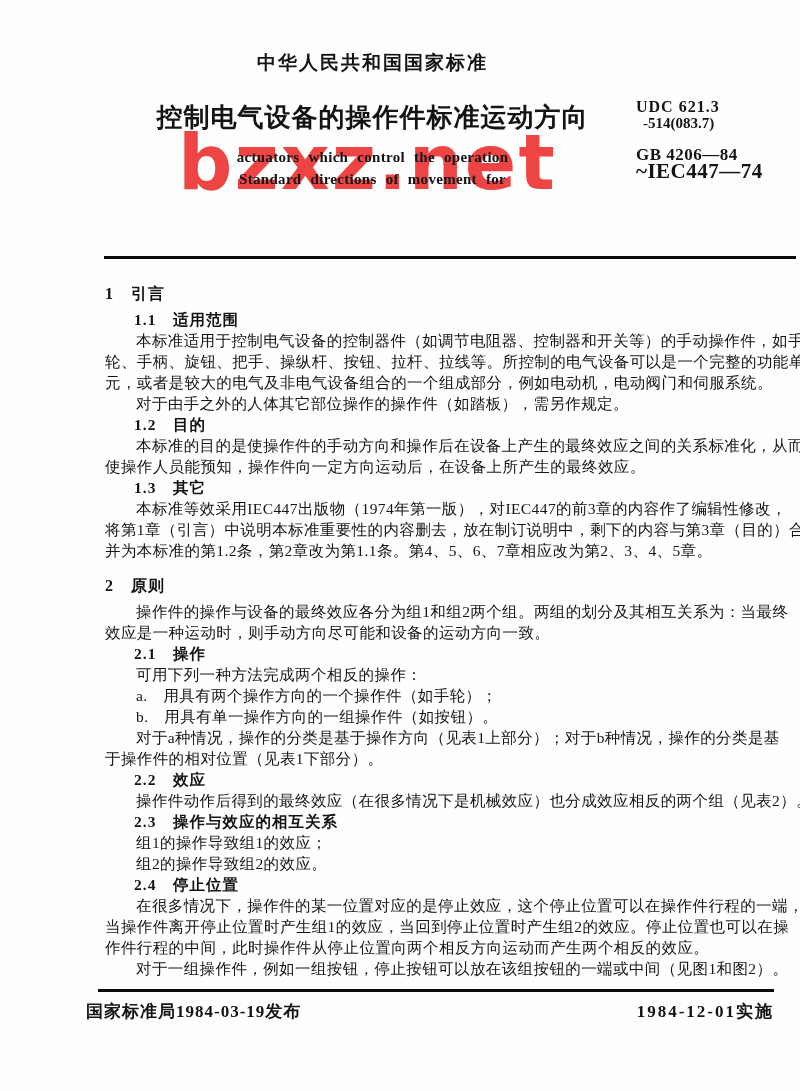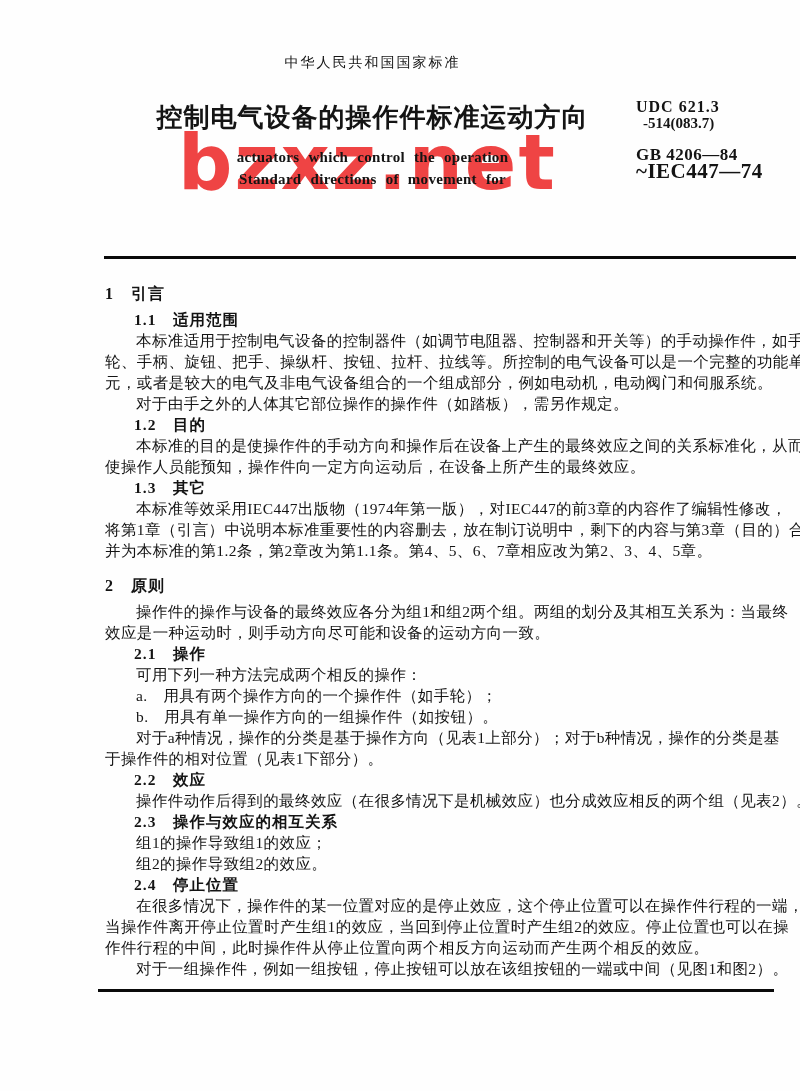--- a/index.html
+++ b/index.html
@@ -7,21 +7,21 @@
     position:relative; width:800px; height:1091px;
     background:#fefefe; overflow:hidden;
     font-family:"Liberation Serif","DejaVu Serif",serif;
     color:#141414;
   }
   
   .header-left {
     position:absolute; left:105px; top:52px; width:535px;
     text-align:center; z-index:2;
   }
-  .gb-label { font-size:14px; font-weight:400; letter-spacing:2px; line-height:22px; }
+  .gb-label { font-size:19px; font-weight:700; letter-spacing:2px; line-height:22px; }
   .title-zh { margin-top:29px; font-size:26px; font-weight:700; letter-spacing:1px; line-height:30px; }
   .title-en { margin-top:13px; font-size:15px; font-weight:700; line-height:22px; word-spacing:5px; letter-spacing:0.3px; }
   .watermark {
     position:absolute; left:178px; top:125px; z-index:1;
     font-family:"DejaVu Sans","Liberation Sans",sans-serif;
     font-weight:700; font-size:76px; line-height:1;
     color:#ef4444; letter-spacing:2px; user-select:none;
   }
   .codes {
     position:absolute; left:636px; top:78px; z-index:2;
@@ -109,14 +109,18 @@
     <div class="ln ind">组2的操作导致组2的效应。</div>
     <div class="ln h2">2.4　停止位置</div>
     <div class="ln ind">在很多情况下，操作件的某一位置对应的是停止效应，这个停止位置可以在操作件行程的一端，</div>
     <div class="ln">当操作件离开停止位置时产生组1的效应，当回到停止位置时产生组2的效应。停止位置也可以在操</div>
     <div class="ln">作件行程的中间，此时操作件从停止位置向两个相反方向运动而产生两个相反的效应。</div>
     <div class="ln ind">对于一组操作件，例如一组按钮，停止按钮可以放在该组按钮的一端或中间（见图1和图2）。</div>
   </div>
 
   <div class="rule-bottom"></div>
 
+  <div class="footer">
+    <div class="footer-issued">国家标准局1984-03-19发布</div>
+    <div class="footer-effective">1984-12-01实施</div>
+  </div>
 
 </div>
 
 </body></html>

